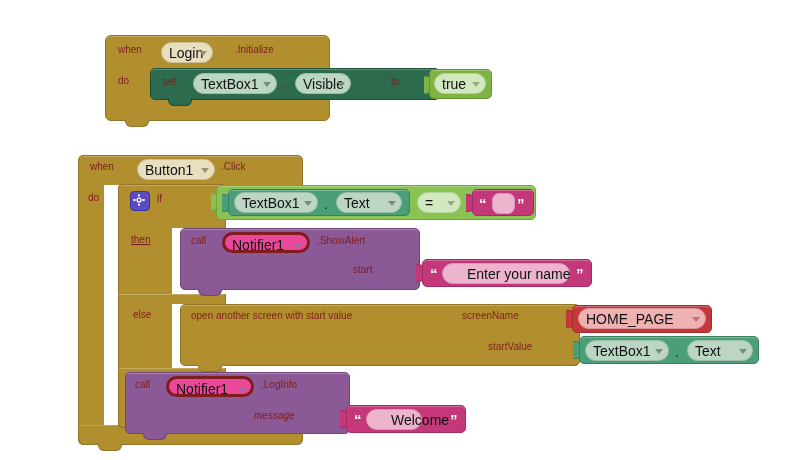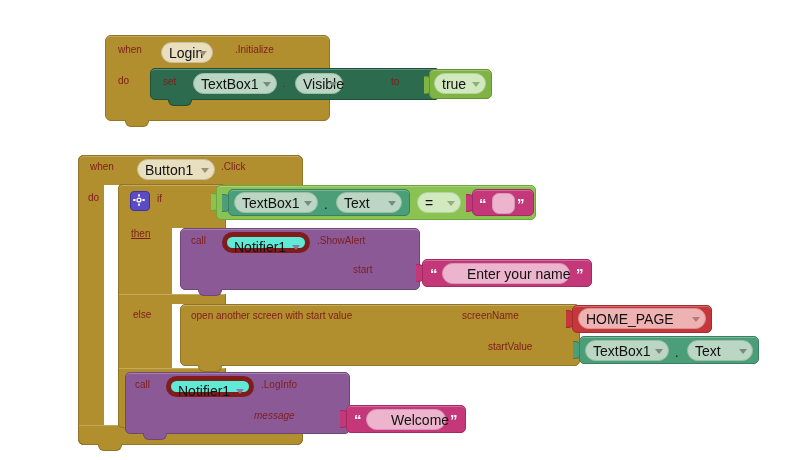--- a/index.html
+++ b/index.html
@@ -70,21 +70,21 @@
     font-size: 14px;
     line-height: 20px;
     color: #111111;
     padding: 0 16px 0 7px;
     height: 21px;
     user-select: none;
   }
   .field.cream   { background: #e8dfc0; border: 1px solid #cbbf98; }
   .field.palegrn { background: #bcd6c4; border: 1px solid #9cbda6; }
   .field.palegrn2{ background: #bcd6c4; border: 1px solid #9cbda6; }
-  .field.lilac   { background: #5eead4; border: 5px solid #7f1d1d; }
+  .field.lilac   { background: #ec4899; border: 3px solid #7f1d1d; }
   .field.pinkred { background: #efb2b2; border: 1px solid #d79595; }
   .field.mint    { background: #d2e8bf; border: 1px solid #b3d49c; }
   .field.pink    { background: #ecb4cd; border: 1px solid #d897b6; }
   .field.nodrop  { padding: 0 24px; }
 
   
   .caret {
     position: absolute;
     right: 5px;
     top: 8px;
@@ -167,21 +167,21 @@
 
 <span class="lbl" style="left:163px; top:77px;">set</span>
 
 <div class="field palegrn" style="left:193px; top:73px; width:84px;">
   <span>TextBox1</span>
   <i class="caret"></i>
 </div>
 
 <span class="lbl" style="left:283px; top:79px;">.</span>
 
-<div class="field palegrn" style="left:295px; top:73px; width:48px;">
+<div class="field palegrn" style="left:295px; top:73px; width:56px;">
   <span>Visible</span>
   <i class="caret"></i>
 </div>
 
 <span class="lbl" style="left:391px; top:77px;">to</span>
 
 <div class="plug" style="left:424px; top:76px; background:#7fb344; border:1px solid #679132; border-left:none;"></div>
 
 <div class="blk val limegreen" style="left:429px; top:69px; width:63px; height:30px;"></div>
 <div class="field mint" style="left:434px; top:73px; width:52px;">
@@ -223,21 +223,21 @@
   <svg width="12" height="12" viewBox="0 0 12 12">
     <path fill="#ffffff" d="M6 3.4A2.6 2.6 0 1 0 6 8.6 2.6 2.6 0 0 0 6 3.4zm0 1.3a1.3 1.3 0 1 1 0 2.6 1.3 1.3 0 0 1 0-2.6z"></path>
     <rect fill="#ffffff" x="5.1" y="0.2" width="1.8" height="2.4" rx="0.4"></rect>
     <rect fill="#ffffff" x="5.1" y="9.4" width="1.8" height="2.4" rx="0.4"></rect>
     <rect fill="#ffffff" x="0.2" y="5.1" width="2.4" height="1.8" rx="0.4"></rect>
     <rect fill="#ffffff" x="9.4" y="5.1" width="2.4" height="1.8" rx="0.4"></rect>
   </svg>
 </div>
 
 <span class="lbl" style="left:157px; top:194px;">if</span>
-<span class="lbl" style="left:131px; top:229px;text-decoration:underline;">then</span>
+<span class="lbl" style="left:131px; top:235px;text-decoration:underline;">then</span>
 <span class="lbl" style="left:133px; top:310px;">else</span>
 
 <div class="plug" style="left:211px; top:193px; background:#8ac351; border:1px solid #6fa53c; border-left:none;"></div>
 
 <div class="blk val lightgreen" style="left:216px; top:185px; width:320px; height:35px;"></div>
 
 <div class="plug" style="left:222px; top:194px; background:#4a9e78; border:1px solid #3b7f60; border-left:none;"></div>
 
 <div class="blk val teal" style="left:228px; top:189px; width:182px; height:27px;"></div>
 <div class="field palegrn2" style="left:234px; top:192px; width:84px;">
@@ -321,16 +321,16 @@
   <i class="caret"></i>
 </div>
 <span class="lbl" style="left:261px; top:380px;">.LogInfo</span>
 
 <span class="lbl" style="left:254px; top:411px;font-style:italic;">message</span>
 
 <div class="plug" style="left:340px; top:410px; background:#c4387a; border:1px solid #a32b63; border-left:none;"></div>
 
 <div class="blk val magenta" style="left:346px; top:405px; width:120px; height:28px;"></div>
 <span class="quote" style="left:354px; top:412px;">“</span>
-<div class="field pink nodrop" style="left:366px; top:409px; width:80px; text-align:left;">
+<div class="field pink nodrop" style="left:366px; top:409px; width:56px; text-align:left;">
   <span>Welcome</span>
 </div>
 <span class="quote" style="left:450px; top:412px;">”</span>
 
 </body></html>

